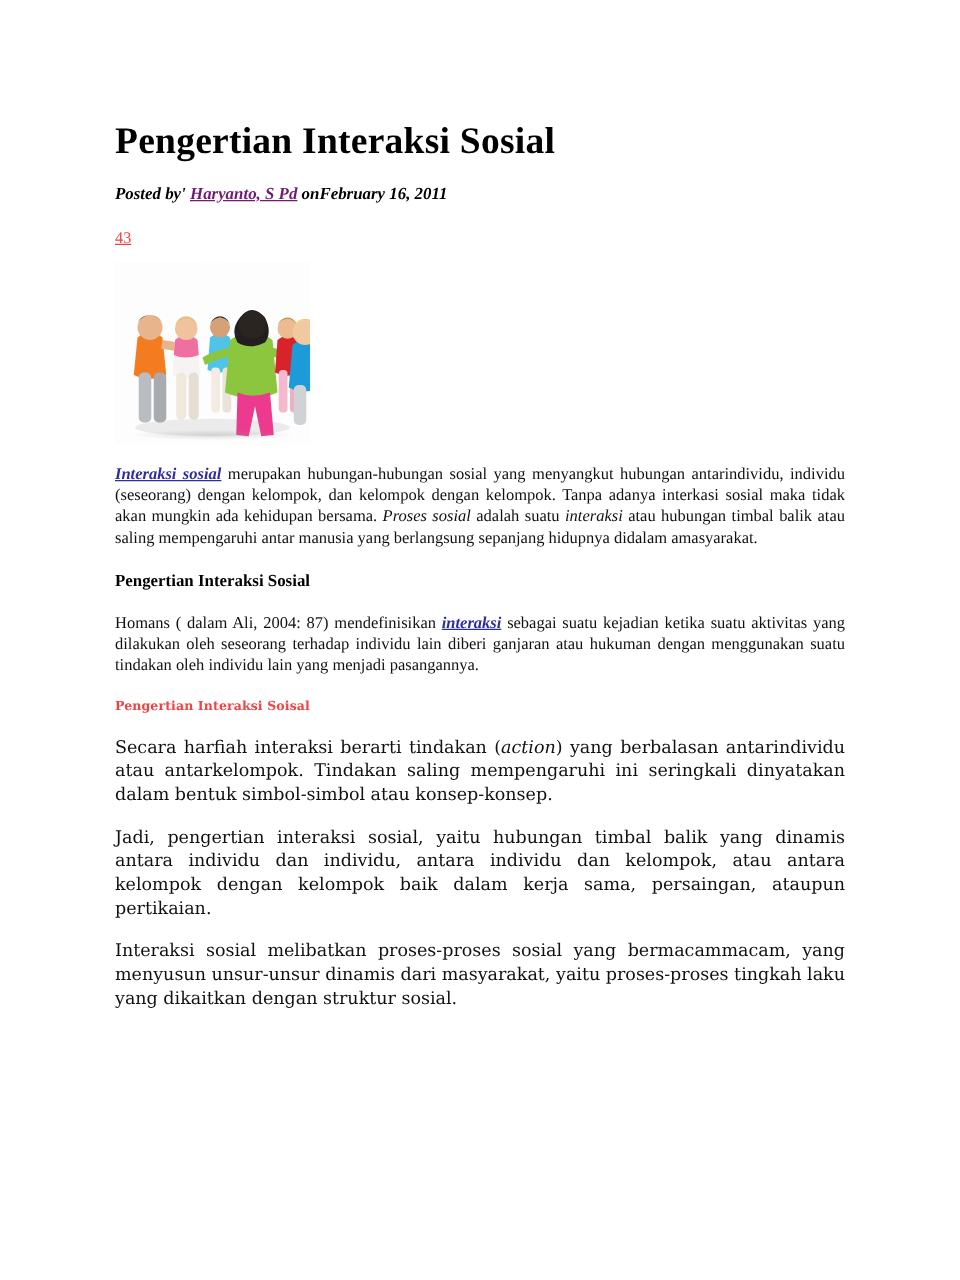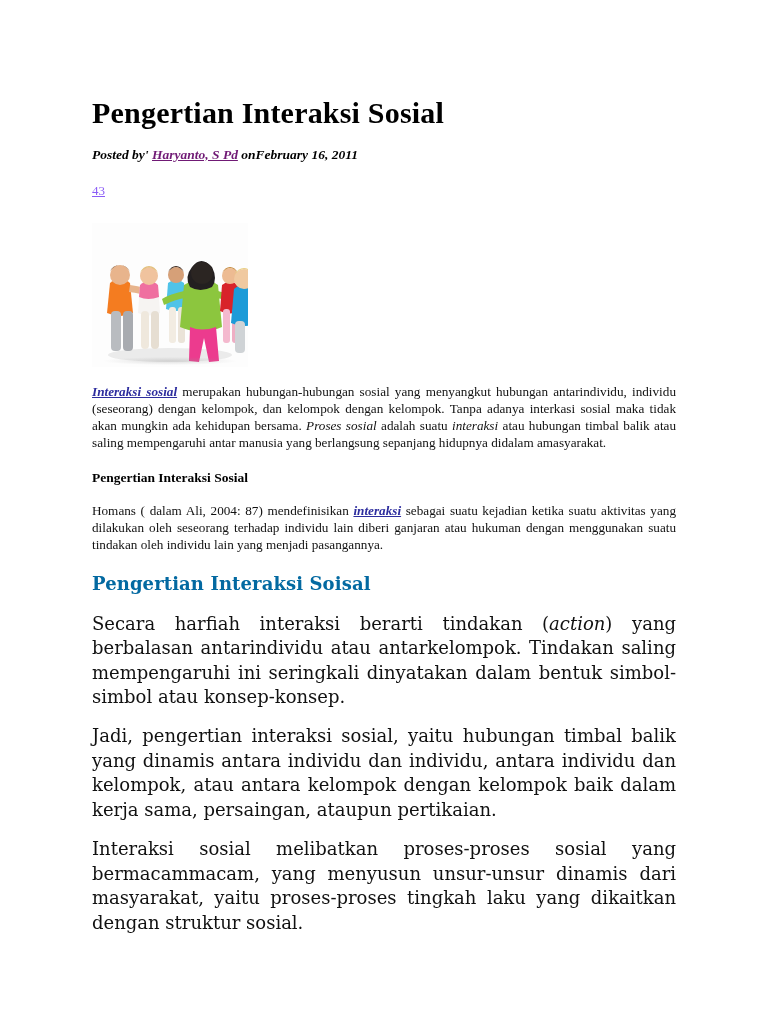--- a/index.html
+++ b/index.html
@@ -51,23 +51,23 @@
   }
   .byline .lnk {
     color: #701a75;
     text-decoration: underline;
   }
 
   .count-link {
     display: inline-block;
     font-family: "Liberation Serif", serif;
     font-size: 13px;
-    color: #8b5cf6;
-    text-decoration: underline;
-    margin: 0 0 24px 0;
+    color: #ef4444;
+    text-decoration: underline;
+    margin: 0 0 12px 0;
   }
 
   
   .photo-wrap {
     width: 156px;
     height: 144px;
     margin: 0 0 16px 0;
     background: #fdfdfd;
     position: relative;
     overflow: hidden;
@@ -108,45 +108,45 @@
   
   .sub-head {
     font-family: "Liberation Serif", serif;
     font-size: 13.5px;
     font-weight: bold;
     margin: 0 0 16px 0;
     color: #000;
   }
   .sub-head-2 {
     font-family: "DejaVu Serif", serif;
-    font-size: 18px;
+    font-size: 10px;
     font-weight: bold;
     letter-spacing: 0.1px;
     margin: 0 0 18px 0;
-    color: #0369a1;
+    color: #ef4444;
   }
 
   
   .read-more {
     font-family: "Liberation Serif", serif;
     font-size: 13.4px;
     margin: 0 0 22px 0;
     color: #111;
   }
   .read-more .rm-link {
     color: #3a3ac0;
     text-decoration: underline;
     font-weight: normal;
     font-style: normal;
   }
 
   
   .body-b {
     font-family: "DejaVu Serif", serif;
-    font-size: 18px;
+    font-size: 14px;
     line-height: 1.36;
     text-align: justify;
     margin: 0 0 15px 0;
     color: #111;
   }
   .body-b i { font-style: italic; }
 
   .spacer-sm { height: 6px; }
 </style>
 </head>

